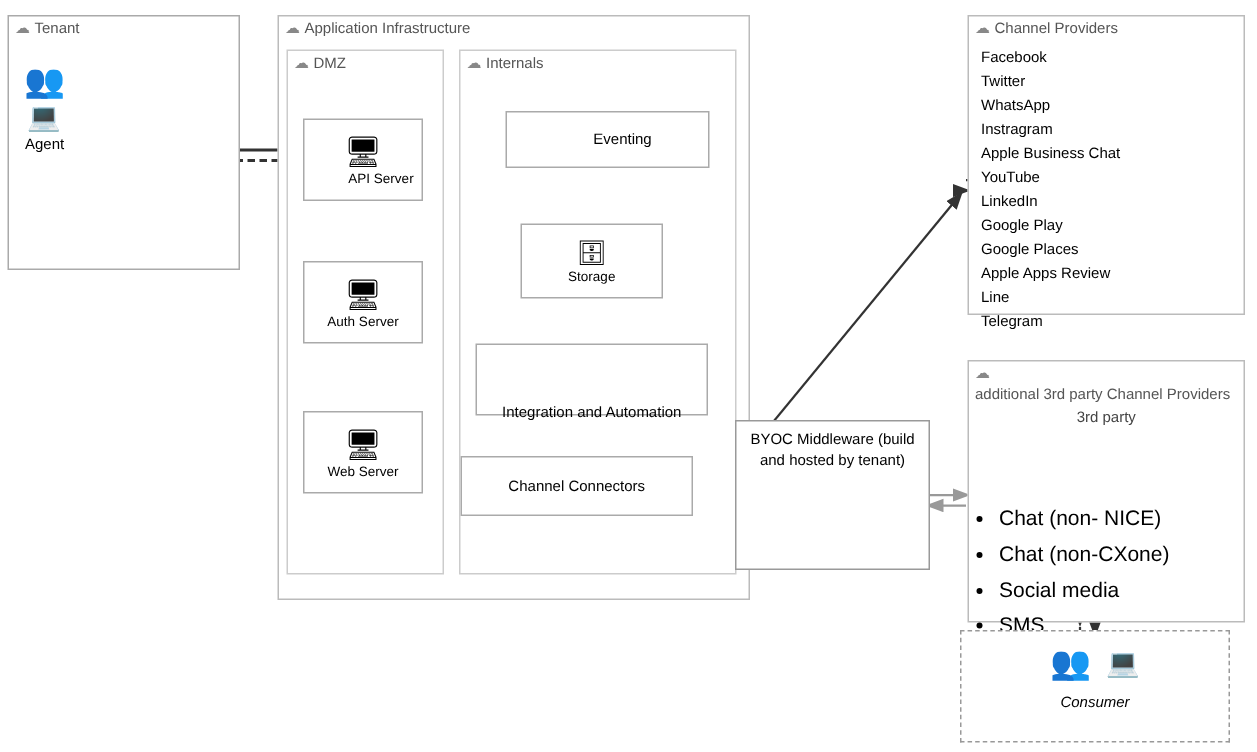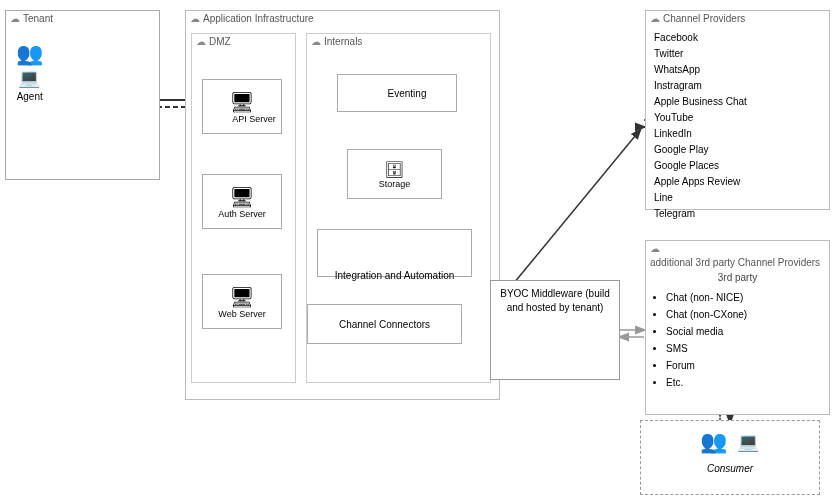--- a/index.html
+++ b/index.html
@@ -139,22 +139,23 @@
     }
 
     ul.channel-list {
       list-style: none;
       padding: 4px 8px;
       font-size: 10px;
       line-height: 1.6;
     }
     ul.provider-list {
       padding: 4px 8px 4px 20px;
-      font-size: 10px;
+      font-size: 14px;
       line-height: 1.7;
+      margin-top: 44px;
     }
 
     .section-label {
       font-size: 10px;
       color: #444;
       padding: 2px 6px;
       text-align: center;
     }
 
     .byoc-content {
@@ -263,21 +264,21 @@
         <span style="font-size:9px;text-align:right;">Web Server</span>
       </div>
     </div>
 
     <div id="internals">
       <div class="box-title">
         <span class="cloud-icon">☁</span>
         <span>Internals</span>
       </div>
 
-      <div class="inner-box" style="left:30px;top:40px;width:120px;height:38px;padding-left:24px;">
+      <div class="inner-box" style="left:30px;top:40px;width:136px;height:38px;padding-left:24px;">
         <span>Eventing</span>
       </div>
 
       <div class="inner-box" style="left:40px;top:115px;width:95px;height:50px;flex-direction:column;">
         <span style="font-size:16px;">🗄</span>
         <span style="font-size:9px;">Storage</span>
       </div>
 
       <div class="inner-box" style="left:10px;top:195px;width:155px;height:48px;">
         <span style="text-align:center;margin-top:44px;">Integration and Automation</span>

